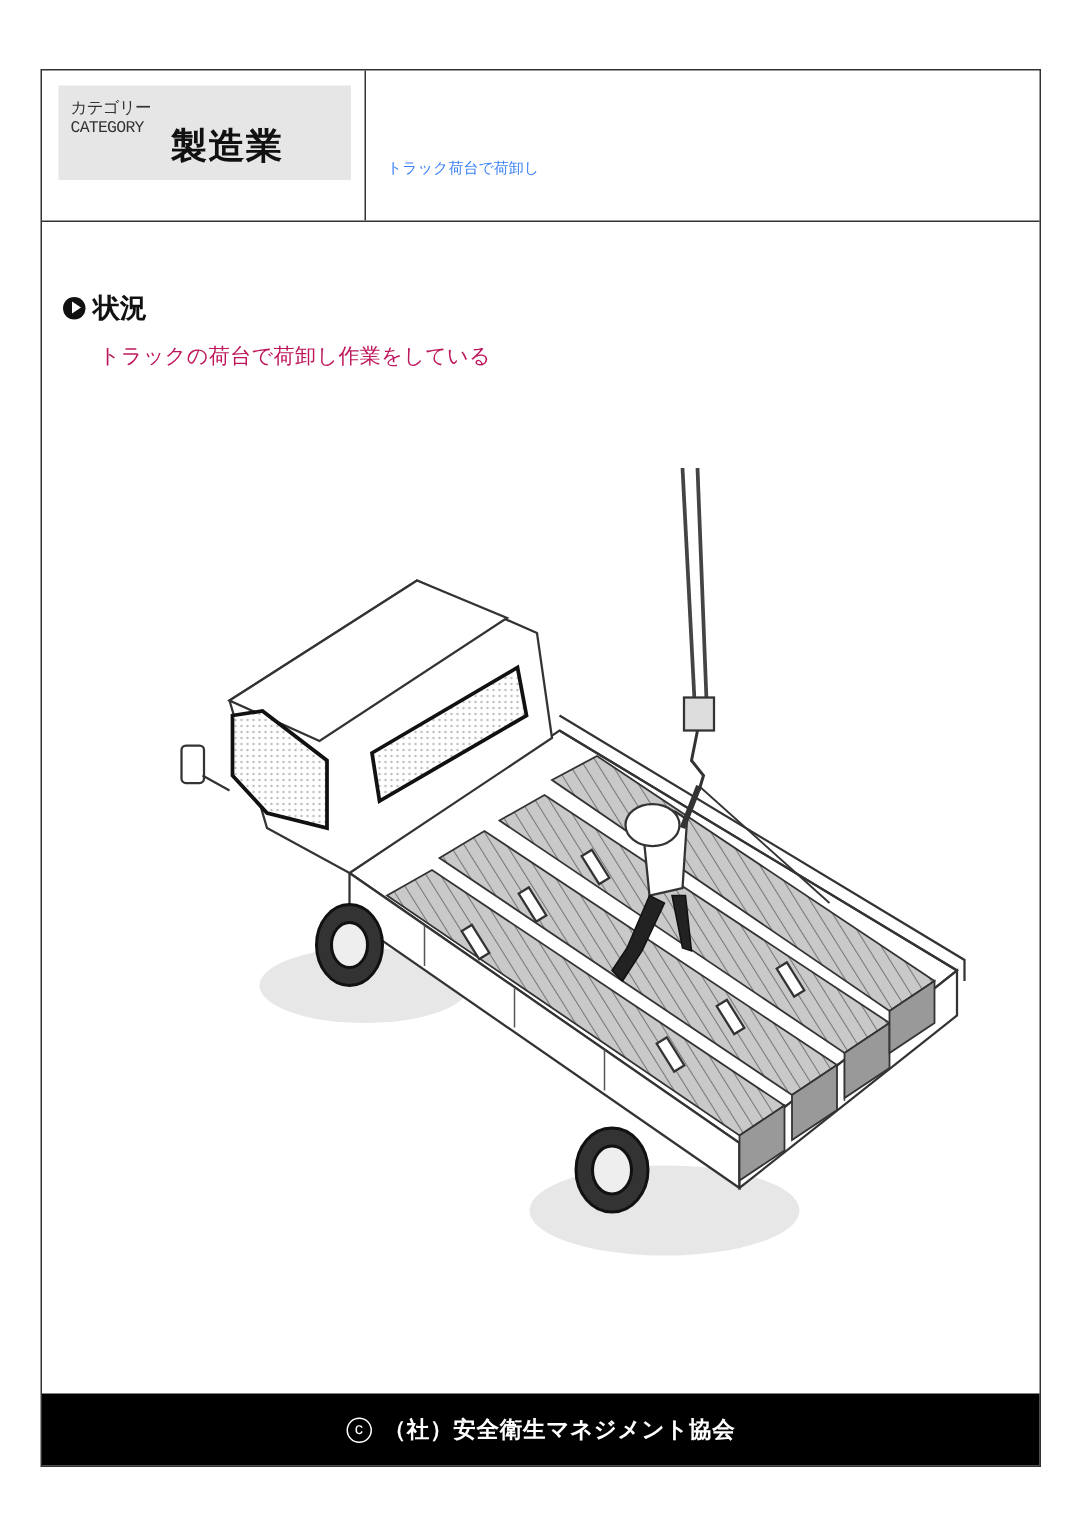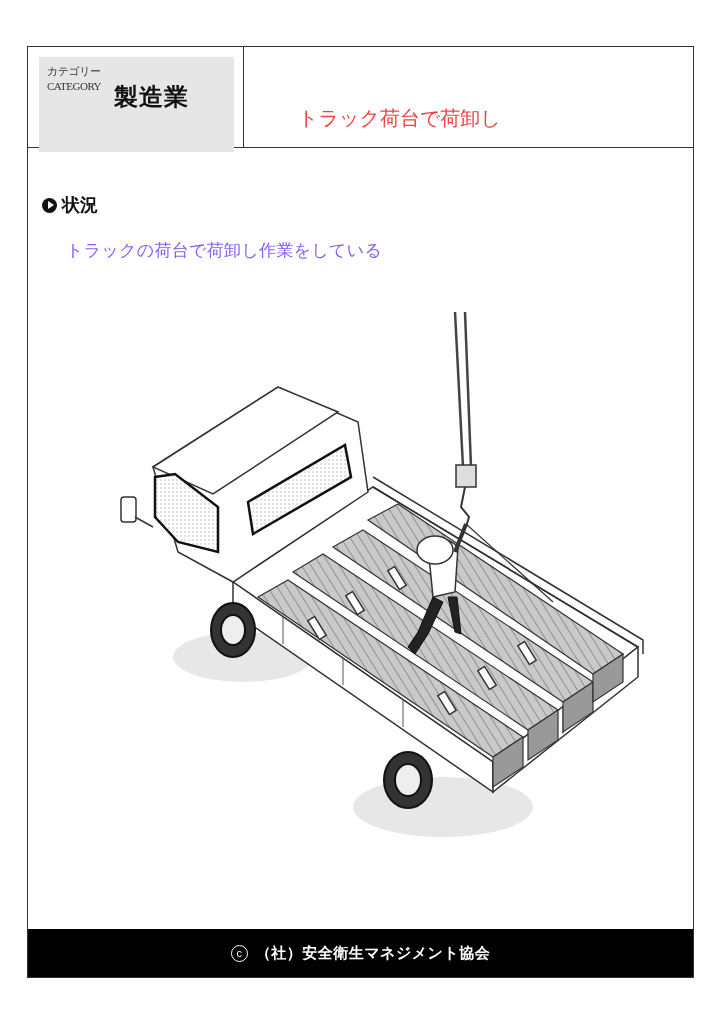--- a/index.html
+++ b/index.html
@@ -13,41 +13,41 @@
     }
     .header {
       position: absolute; left: 0; top: 0; width: 100%; height: 101px;
       border-bottom: 1.5px solid #333; box-sizing: border-box;
     }
     .cat-cell {
       position: absolute; left: 0; top: 0; width: 216px; height: 100%;
       border-right: 1.5px solid #333; box-sizing: border-box;
     }
     .cat-box {
-      position: absolute; left: 11px; top: 10px; width: 195px; height: 95px;
+      position: absolute; left: 11px; top: 10px; width: 195px; height: 63px;
       background: #e6e6e6;
     }
     .cat-jp { position: absolute; left: 8px; top: 7px; font-size: 11px; color: #333; letter-spacing: -0.5px; }
-    .cat-en { position: absolute; left: 8px; top: 23px; font-size: 11px; color: #333; letter-spacing: -0.5px; font-family: Liberation Serif, serif; }
+    .cat-en { position: absolute; left: 8px; top: 23px; font-size: 11px; color: #333; letter-spacing: -0.5px; font-family: Liberation Mono, monospace; }
     .cat-val { position: absolute; left: 75px; top: 24px; font-size: 24px; font-weight: bold; color: #111; letter-spacing: 1px; }
     .title-cell { position: absolute; left: 216px; top: 0; right: 0; height: 100%; }
     .title-main { position: absolute; left: 14px; top: 22px; font-size: 23px; font-weight: bold; color: #111; letter-spacing: 0.5px; }
-    .title-sub { position: absolute; left: 14px; top: 58px; font-size: 20px; color: #ef4444; margin-left: 40px; }
+    .title-sub { position: absolute; left: 14px; top: 58px; font-size: 10px; color: #3b82f6; }
 
     .section-head { position: absolute; left: 14px; top: 146px; display: flex; align-items: center; gap: 5px; }
     .play-icon {
       width: 15px; height: 15px; border-radius: 50%; background: #111;
       display: inline-flex; align-items: center; justify-content: center;
     }
     .play-icon::after {
       content: ""; display: block; width: 0; height: 0; margin-left: 2px;
       border-left: 6px solid #fff; border-top: 4px solid transparent; border-bottom: 4px solid transparent;
     }
     .section-title { font-size: 18px; font-weight: bold; color: #111; }
-    .section-body { position: absolute; left: 38px; top: 182px; font-size: 17px; color: #8b5cf6; letter-spacing: 0.3px; margin-top: 10px; }
+    .section-body { position: absolute; left: 38px; top: 182px; font-size: 14px; color: #be185d; letter-spacing: 0.3px; }
 
     .illustration { position: absolute; left: 55px; top: 215px; width: 575px; height: 600px; }
 
     .footer {
       position: absolute; left: 0; bottom: 0; width: 100%; height: 48px; background: #000;
       display: flex; align-items: center; justify-content: center; gap: 8px;
     }
     .copy-icon {
       width: 17px; height: 17px; border: 1.5px solid #fff; border-radius: 50%;
       color: #fff; font-size: 11px; display: inline-flex; align-items: center; justify-content: center;

